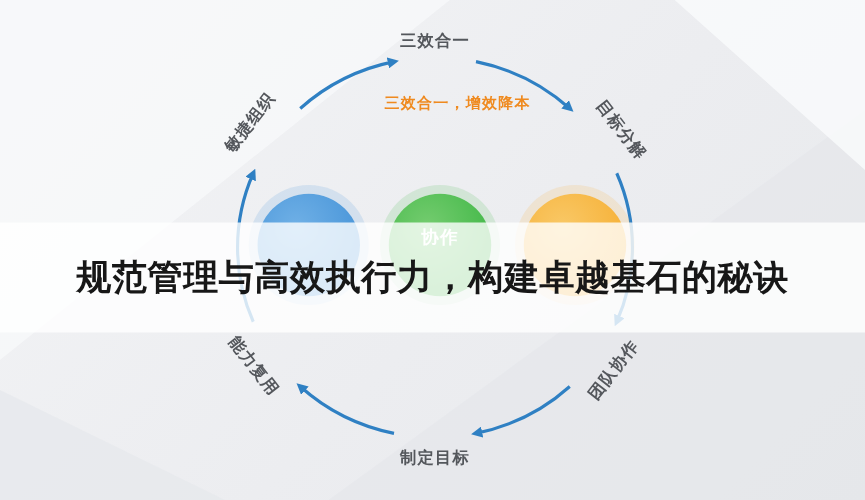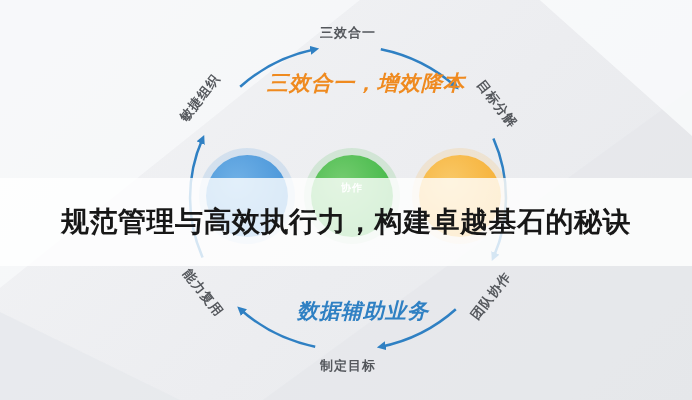--- a/index.html
+++ b/index.html
@@ -27,35 +27,35 @@
   }
   .node-top        {left:348px;top:33px;}
   .node-top-right  {left:497px;top:104px;transform:translate(-50%,-50%) rotate(52deg);}
   .node-bottom-right{left:491px;top:296px;transform:translate(-50%,-50%) rotate(-52deg);}
   .node-bottom     {left:348px;top:366px;}
   .node-bottom-left{left:203px;top:293px;transform:translate(-50%,-50%) rotate(52deg);}
   .node-top-left   {left:200px;top:98px;transform:translate(-50%,-50%) rotate(-52deg);}
 
   .inner-note{
     position:absolute;z-index:2;transform:translate(-50%,-50%);
-    font-size:21px;font-weight:700;letter-spacing:1px;white-space:nowrap;font-style:italic;
+    font-size:12px;font-weight:700;letter-spacing:1px;white-space:nowrap;
   }
   .note-top{left:366px;top:83px;color:#ef8a1f;}
   .note-bottom{left:363px;top:311px;color:#2f80c3;}
 
   .ball{
     position:absolute;z-index:2;width:82px;height:82px;border-radius:50%;
     top:155px;
   }
   .ball-blue  {left:206px;background:radial-gradient(circle at 38% 32%,#6fb0e6,#4a96d9 70%);box-shadow:0 0 0 7px rgba(74,150,217,.16);}
   .ball-green {left:311px;background:radial-gradient(circle at 38% 32%,#74cc6f,#45b94a 70%);box-shadow:0 0 0 7px rgba(69,185,74,.16);}
   .ball-orange{left:419px;background:radial-gradient(circle at 38% 32%,#f9c866,#f6b138 70%);box-shadow:0 0 0 7px rgba(246,177,56,.16);}
   .ball-text{
     position:absolute;left:50%;top:26px;transform:translateX(-50%);
-    color:#fff;font-size:10px;font-weight:700;letter-spacing:1px;white-space:nowrap;
+    color:#fff;font-size:14px;font-weight:700;letter-spacing:1px;white-space:nowrap;
   }
 
   .banner{
     position:absolute;z-index:3;left:0;top:168px;width:692px;height:88px;
     background:rgba(255,255,255,.8);
     display:flex;align-items:center;justify-content:center;margin-top:10px;
   }
   .banner h1{
     margin:0;font-size:28px;font-weight:800;color:#171717;
     letter-spacing:.5px;white-space:nowrap;
@@ -99,19 +99,18 @@
   <div class="ball ball-blue">
     <span class="ball-text"></span>
   </div>
   <div class="ball ball-green">
     <span class="ball-text">协作</span>
   </div>
   <div class="ball ball-orange">
     <span class="ball-text"></span>
   </div>
 
-  <div class="inner-note note-bottom">数据辅助业务</div>
 
   <div class="banner">
     <h1>规范管理与高效执行力，构建卓越基石的秘诀</h1>
   </div>
 
 </div>
 
 </body></html>

